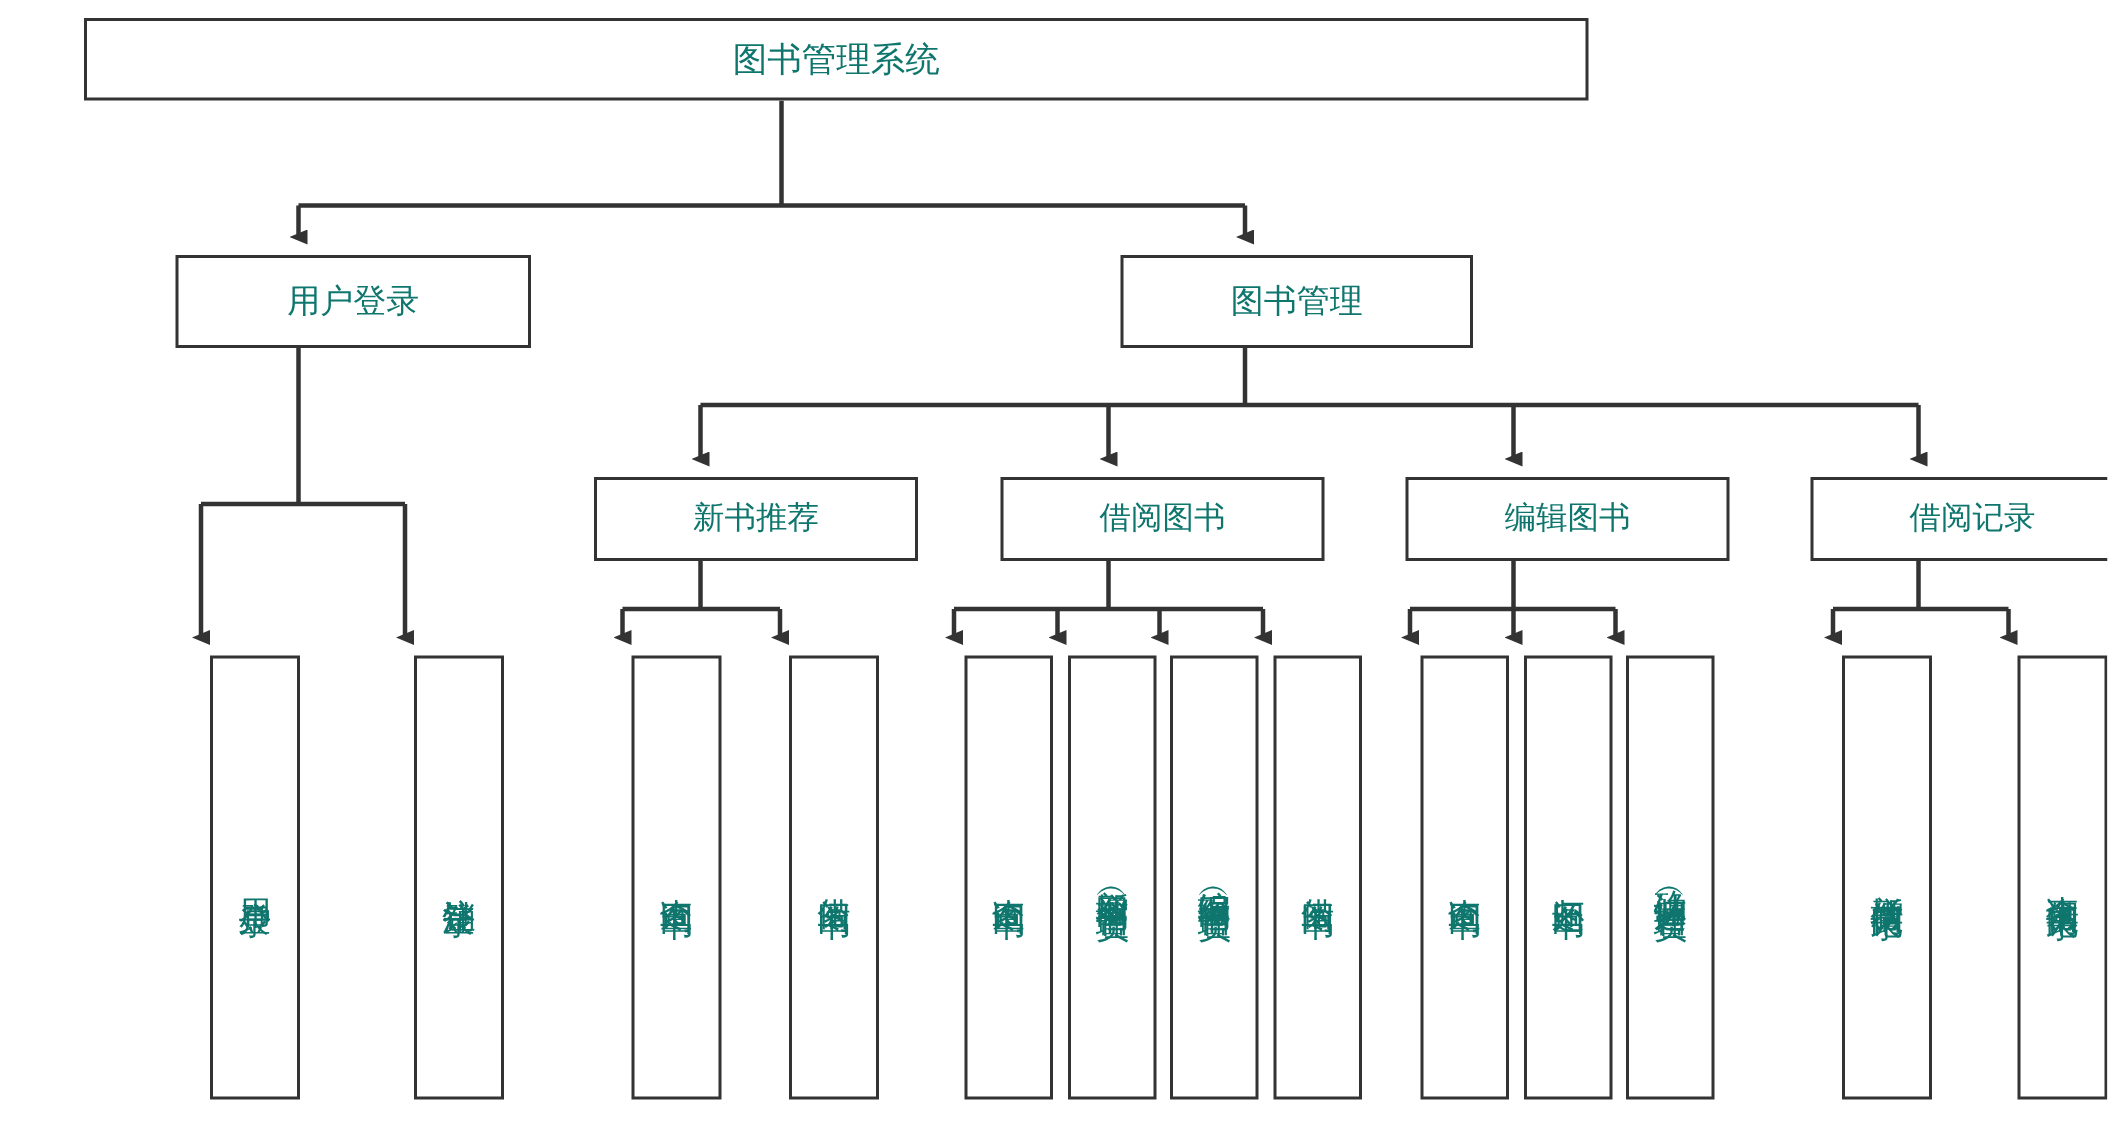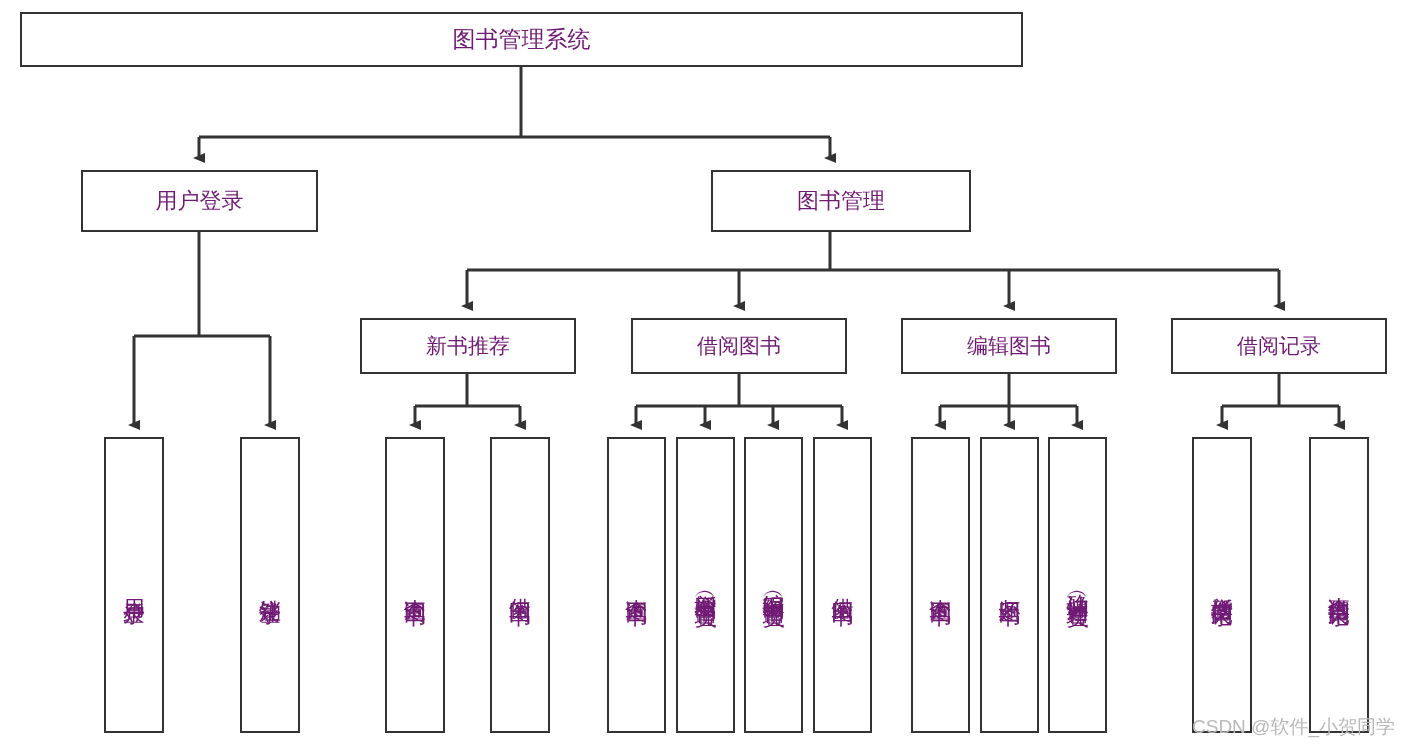--- a/index.html
+++ b/index.html
@@ -26,23 +26,24 @@
     pointer-events: none;
   }
   .node {
     position: absolute;
     box-sizing: border-box;
     background: #ffffff;
     border: 2.5px solid #333333;
     display: flex;
     align-items: center;
     justify-content: center;
-    color: #701a75;
+    color: #0f766e;
     text-align: center;
     line-height: 1.18;
+    margin-left: 36px;
   }
   .node.root {
     font-size: 23px;
   }
   .node.lvl2 {
     font-size: 22px;
   }
   .node.lvl3 {
     font-size: 21px;
   }
@@ -125,21 +126,21 @@
     </g>
   </svg>
 
   <div class="node root" style="left:20px; top:12px; width:1003px; height:55px;">
     <span>图书管理系统</span>
   </div>
 
   <div class="node lvl2" style="left:81px; top:170px; width:237px; height:62px;">
     <span>用户登录</span>
   </div>
-  <div class="node lvl2" style="left:711px; top:170px; width:260px; height:62px;align-items:center;">
+  <div class="node lvl2" style="left:711px; top:170px; width:235px; height:62px;align-items:center;">
     <span>图书管理</span>
   </div>
 
   <div class="node lvl3" style="left:360px; top:318px; width:216px; height:56px;">
     <span>新书推荐</span>
   </div>
   <div class="node lvl3" style="left:631px; top:318px; width:216px; height:56px;">
     <span>借阅图书</span>
   </div>
   <div class="node lvl3" style="left:901px; top:318px; width:216px; height:56px;">
@@ -186,15 +187,14 @@
     <span class="vtext">确认归还（管理员）</span>
   </div>
 
   <div class="node leaf" style="left:1192px; top:437px; width:60px; height:296px;">
     <span class="vtext">新增借阅记录</span>
   </div>
   <div class="node leaf" style="left:1309px; top:437px; width:60px; height:296px;">
     <span class="vtext">查询借阅记录</span>
   </div>
 
-  <div class="watermark" style="left:1192px; top:714px;">CSDN @软件_小贺同学</div>
 
 </div>
 
 </body></html>

